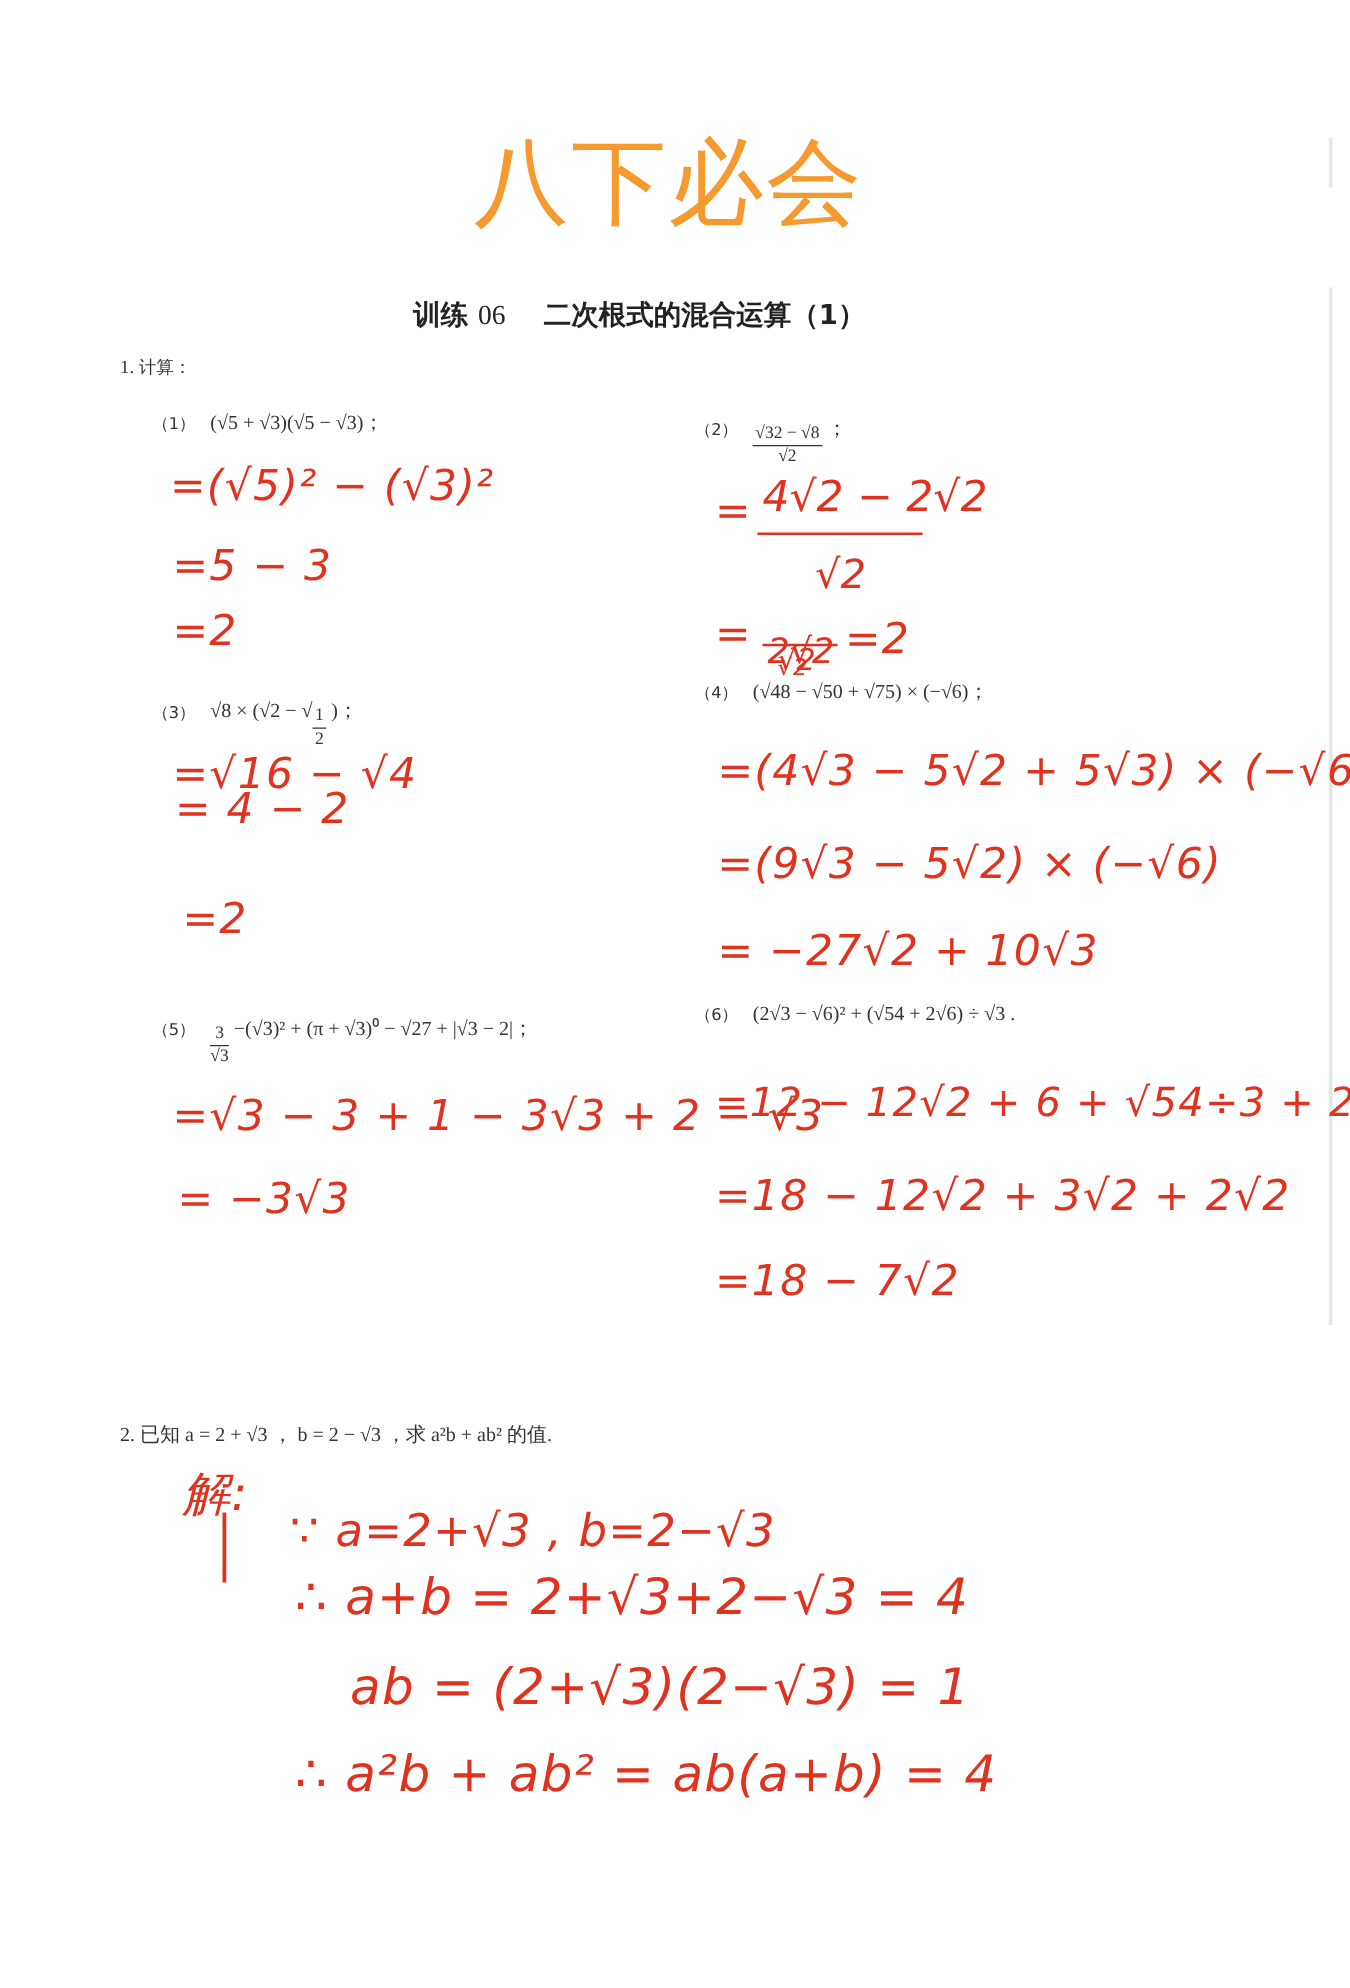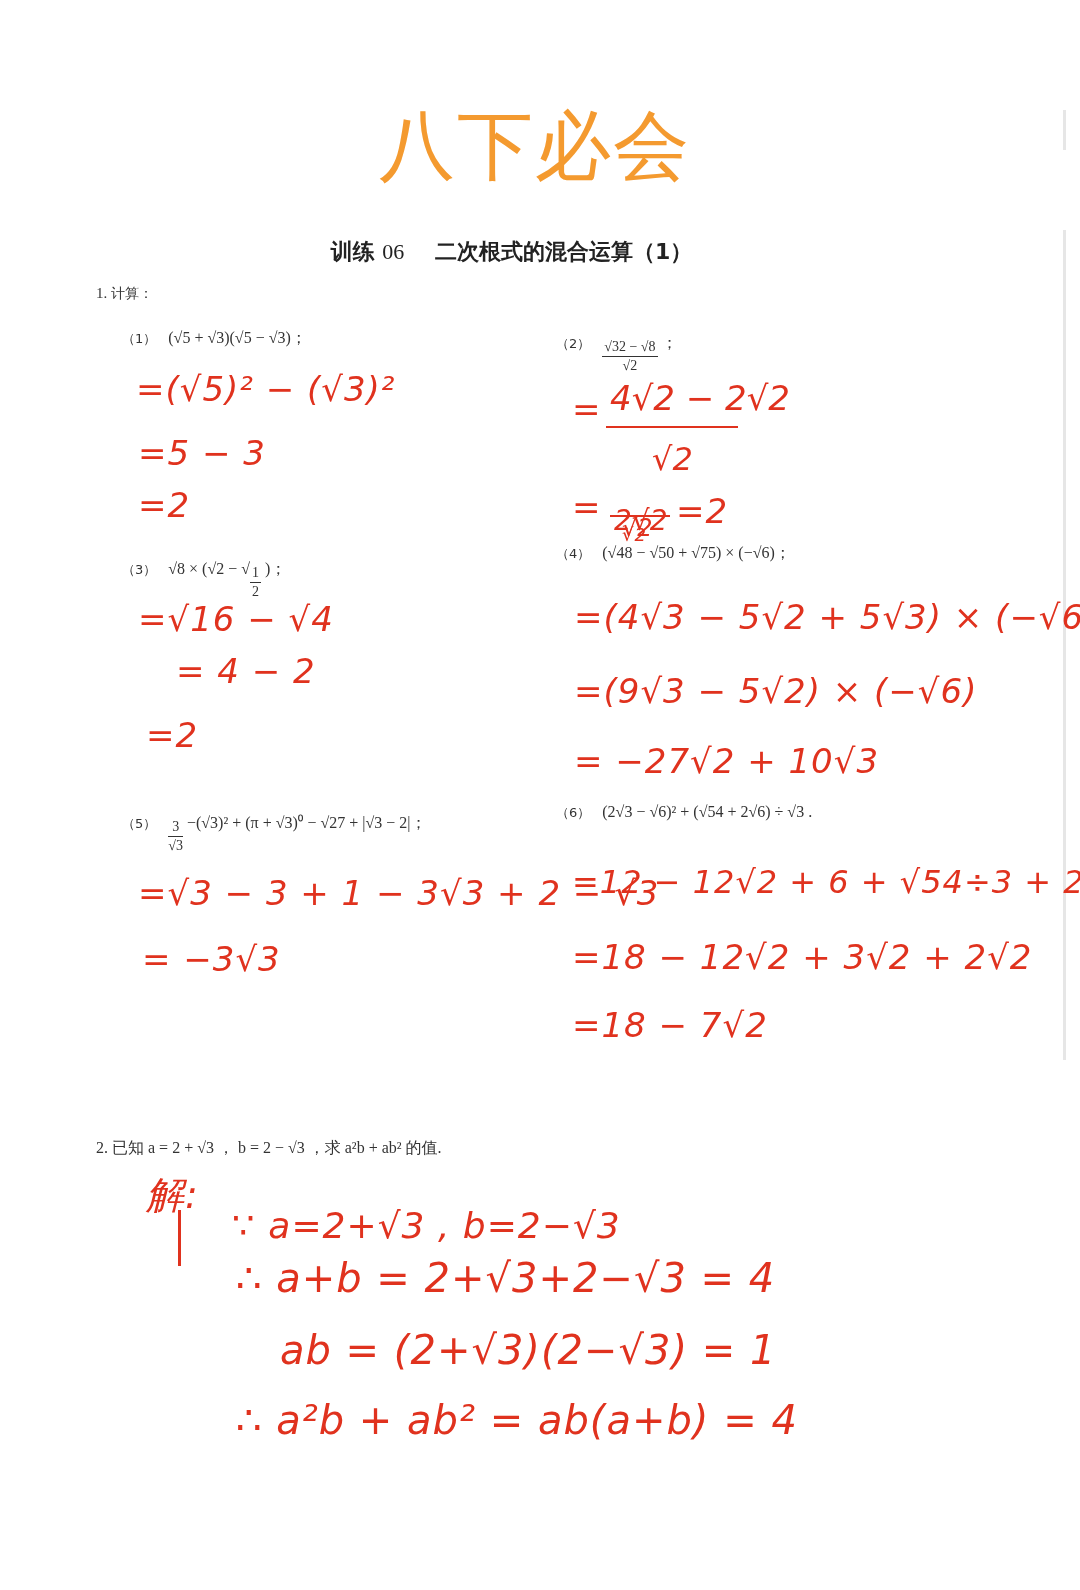--- a/index.html
+++ b/index.html
@@ -87,21 +87,21 @@
 <div class="prob" style="left:122px;top:540px;">
   <span class="lbl">（3）</span>
   <span>√8 × (√2 − </span>
   <span style="font-size:16px;">√</span><span class="frac">
     <span class="n">1</span>
     <span class="d">2</span>
   </span>
   <span>)；</span>
 </div>
 <div class="hw" style="left:138px;top:602px;">=√16 − √4</div>
-<div class="hw" style="left:140px;top:654px;margin-left:36px;">= 4 − 2</div>
+<div class="hw" style="left:140px;top:630px;">= 4 − 2</div>
 <div class="hw" style="left:146px;top:718px;">=2</div>
 
 <div class="hw" style="left:622px;top:526px;font-size:18px;">√2</div>
 <div class="prob" style="left:556px;top:543px;">
   <span class="lbl">（4）</span>
   <span>(√48 − √50 + √75) × (−√6)；</span>
 </div>
 <div class="hw" style="left:574px;top:600px;">=(4√3 − 5√2 + 5√3) × (−√6)</div>
 <div class="hw" style="left:574px;top:674px;">=(9√3 − 5√2) × (−√6)</div>
 <div class="hw" style="left:574px;top:744px;">= −27√2 + 10√3</div>

